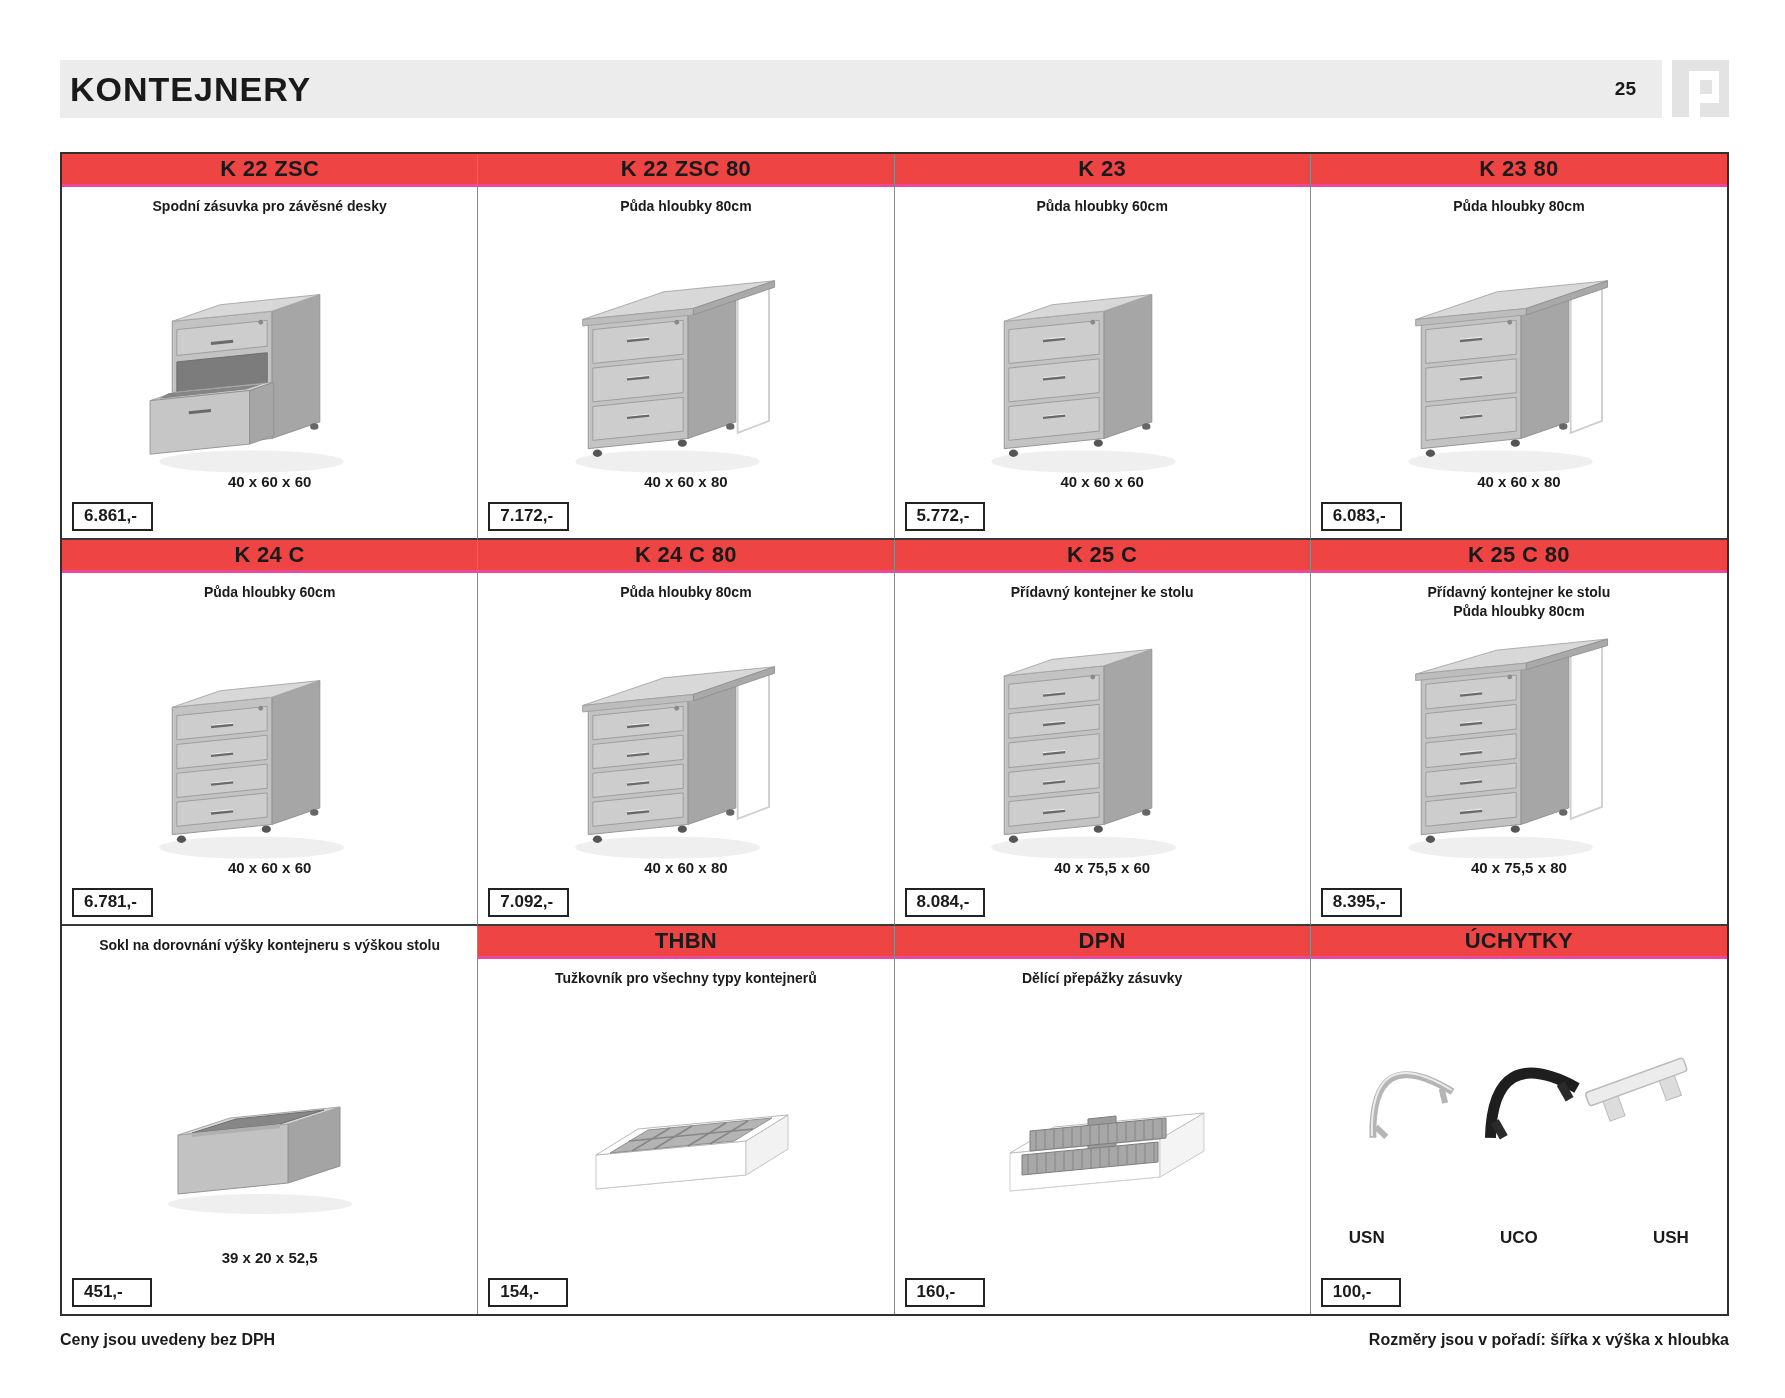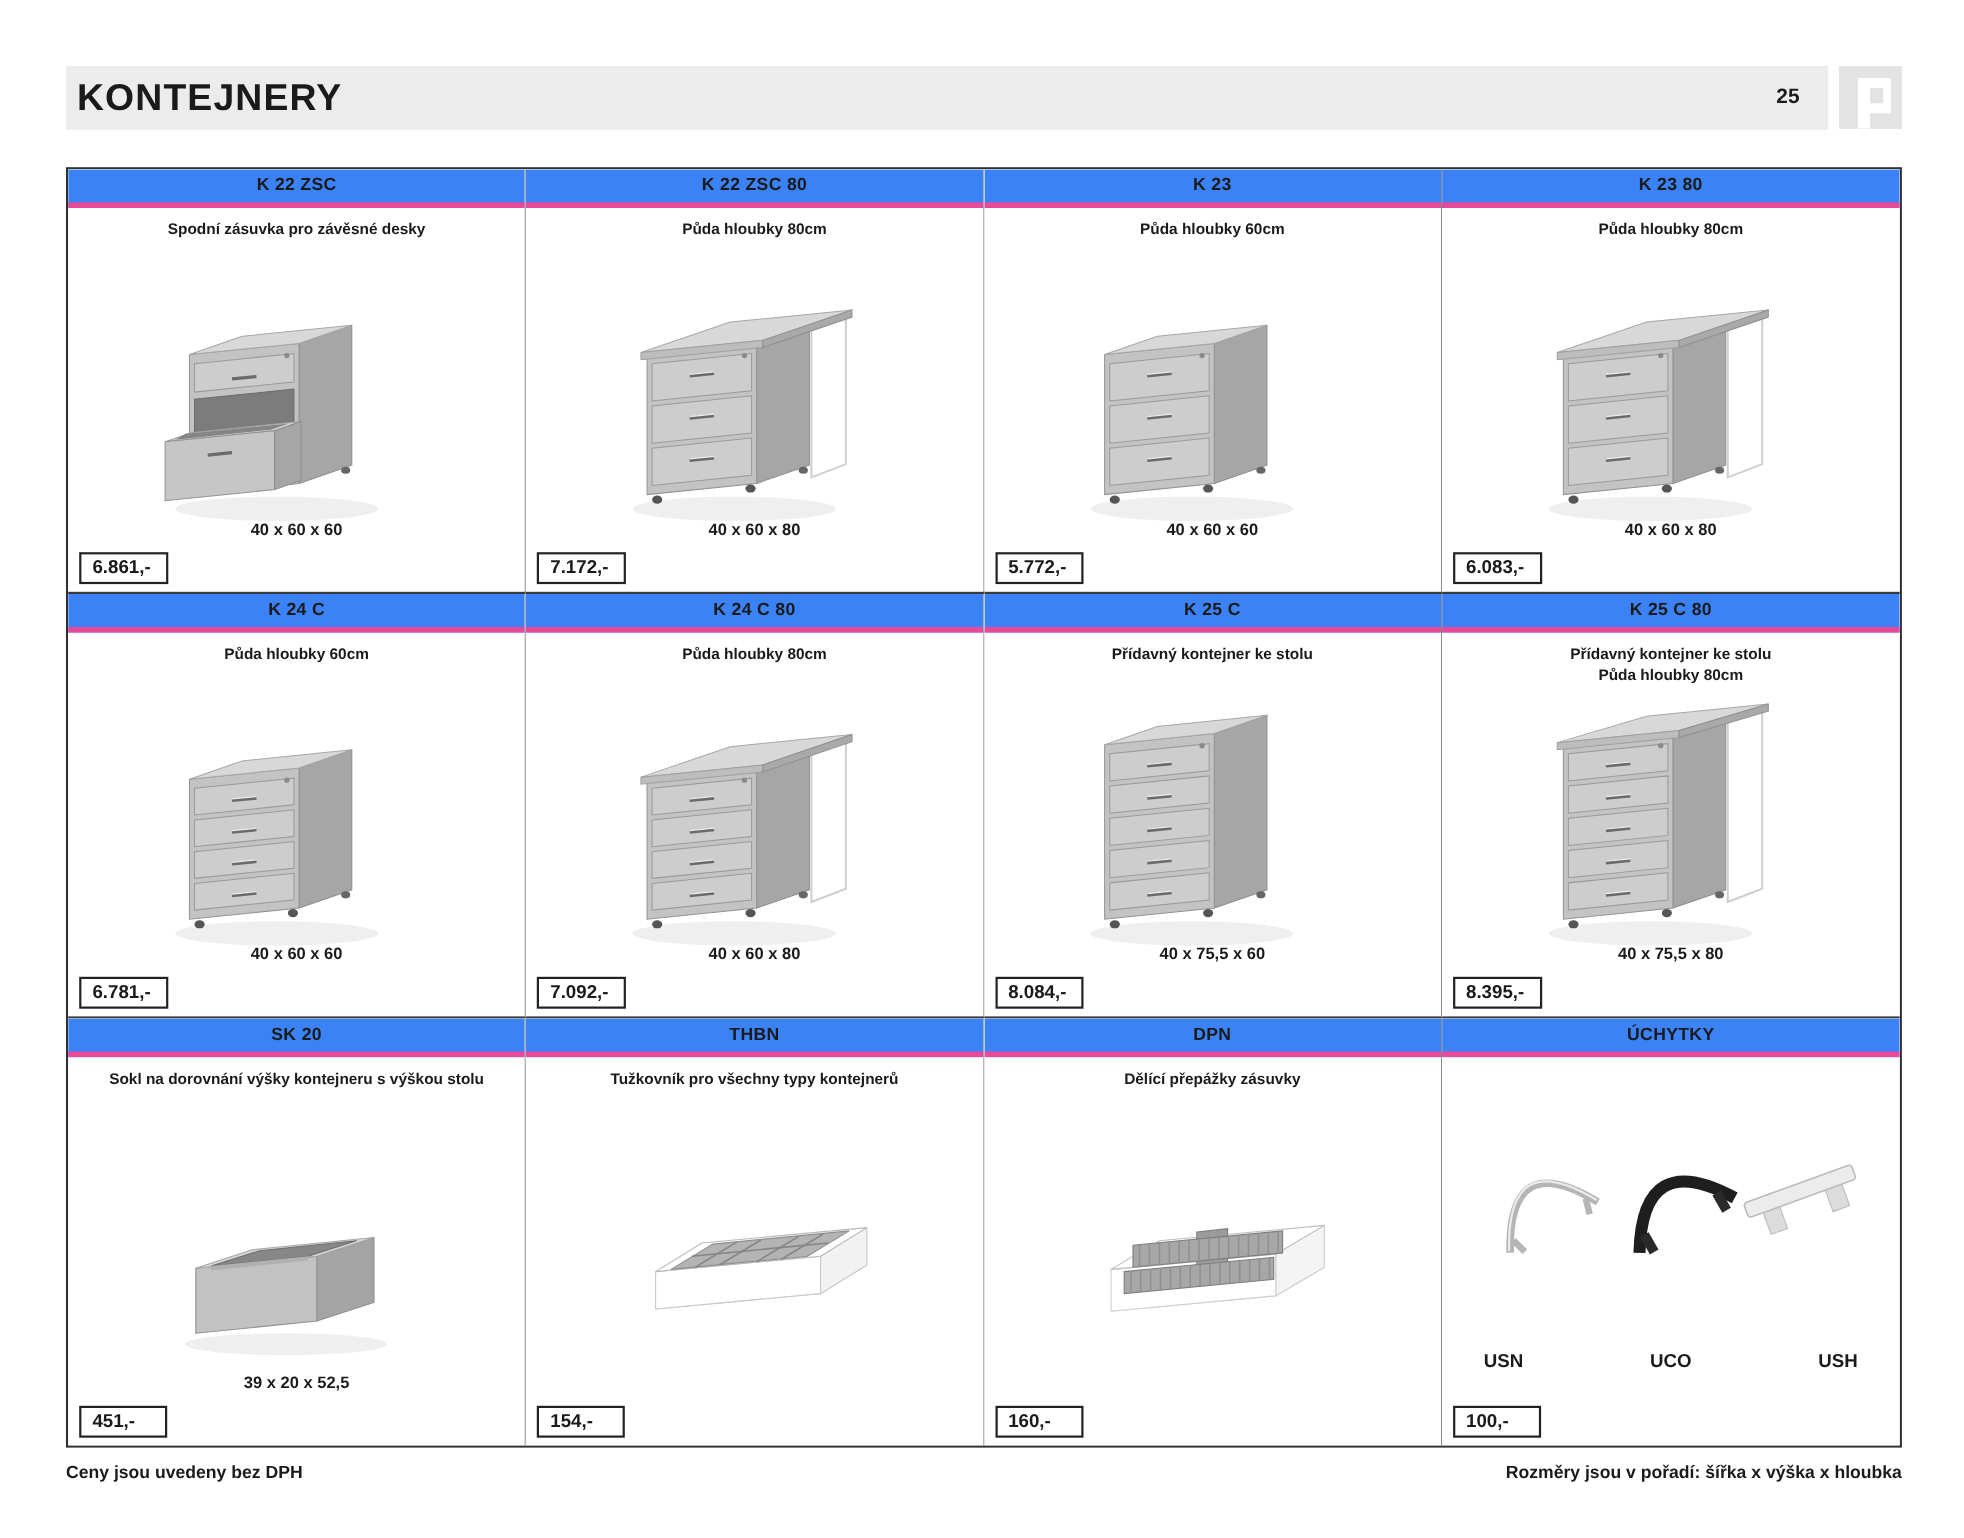--- a/index.html
+++ b/index.html
@@ -21,23 +21,23 @@
     display:grid;grid-template-columns:repeat(4,1fr);grid-template-rows:386px 386px auto;
     border:2px solid #303030;box-sizing:border-box;background:#fff;
   }
   .cell{
     position:relative;display:flex;flex-direction:column;box-sizing:border-box;overflow:hidden;
     border-right:1px solid #8a8a8a;border-bottom:2px solid #3a3a3a;background:#fff;
   }
   .cell:nth-child(4n){border-right:none;}
   .cell:nth-child(n+9){border-bottom:none;}
   .cellhead{
-    flex:none;height:30px;background:#3b82f6;border-bottom:5px solid #ec4899;
+    flex:none;height:30px;background:#ef4444;border-bottom:3px solid #ec4899;
     display:flex;align-items:center;justify-content:center;
-    font-size:16px;font-weight:bold;letter-spacing:.3px;
+    font-size:22px;font-weight:bold;letter-spacing:.3px;
   }
   .desc{
     flex:none;margin-top:10px;min-height:40px;padding:0 16px;text-align:center;
     font-size:14px;font-weight:bold;line-height:19px;
   }
   .art{flex:1;display:flex;align-items:center;justify-content:center;padding-bottom:54px;}
   .cell.has-handles .art{padding-bottom:96px;}
   .dims{
     position:absolute;left:0;right:0;bottom:48px;text-align:center;
     font-size:15px;font-weight:bold;
@@ -344,21 +344,20 @@
           <ellipse cx="54" cy="211" rx="5" ry="4" fill="#555"></ellipse>
           <ellipse cx="146" cy="200" rx="5" ry="4" fill="#555"></ellipse>
           <ellipse cx="198" cy="182" rx="4.5" ry="3.5" fill="#666"></ellipse>
         </svg>
       </div>
 
     <div class="dims">40 x 75,5 x 80</div>
     <div class="price">8.395,-</div>
   </div>
     <div class="cell">
-    <div class="cellhead">SK 20</div>
     <div class="desc">
       <div>Sokl na dorovnání výšky kontejneru s výškou stolu</div>
       <div></div>
     </div>
     <div class="art">
         <svg viewBox="0 0 300 220" width="300" height="220">
           <ellipse cx="140" cy="196" rx="92" ry="10" fill="#efefef"></ellipse>
           <polygon points="168,116 220,99 220,158 168,175" fill="#a4a4a4" stroke="#8f8f8f" stroke-width="1"></polygon>
           <polygon points="58,127 168,116 168,175 58,186" fill="#c2c2c2" stroke="#939393" stroke-width="1"></polygon>
           <polygon points="58,127 168,116 220,99 110,110" fill="#d6d6d6" stroke="#a7a7a7" stroke-width="1"></polygon>

